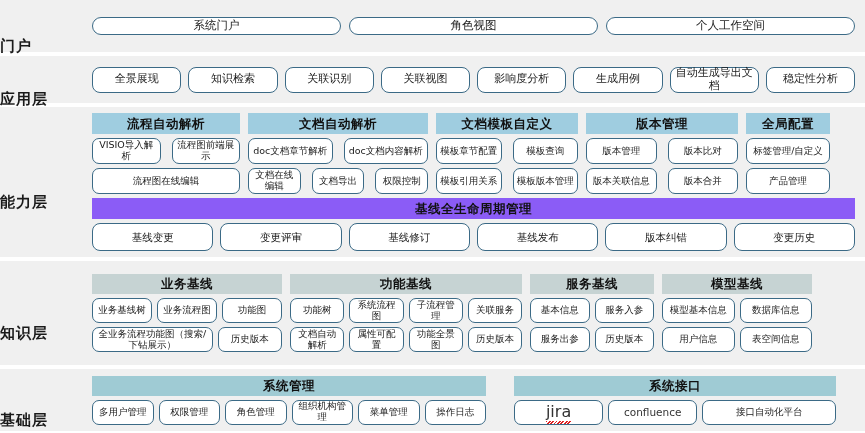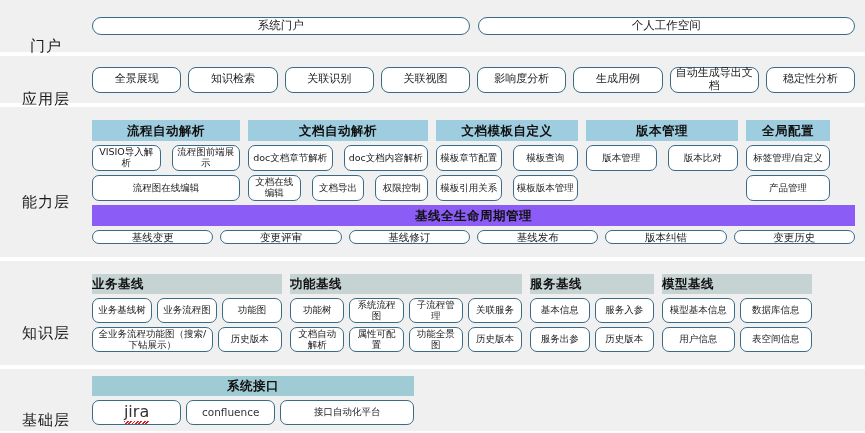--- a/index.html
+++ b/index.html
@@ -29,23 +29,23 @@
     align-items: center;
     box-sizing: border-box;
     margin-bottom: 4px;
     padding: 0;
   }
   .layer:last-child { margin-bottom: 0; }
 
   .layer-label {
     width: 92px;
     min-width: 92px;
-    text-align: center;
+    text-align: left;
     font-size: 15px;
-    font-weight: normal;
+    font-weight: bold;
     color: #1a1a1a;
     letter-spacing: 1px;
     user-select: none;
     margin-top: 40px;
   }
   .layer-body {
     flex: 1;
     display: flex;
     box-sizing: border-box;
     padding-right: 10px;
@@ -137,21 +137,21 @@
     font-size: 12.5px;
     font-weight: bold;
     text-align: center;
     height: 21px;
     line-height: 21px;
     letter-spacing: 0.5px;
   }
   .lifecycle-row {
     display: flex;
     gap: 7px;
-    height: 14px;
+    height: 28px;
     margin-top: 4px;
   }
   .lifecycle-row .box { flex: 1; font-size: 10.5px; border-radius: 8px; }
 
   
   .layer-know { height: 104px; }
   .layer-know .layer-body {
     align-items: center;
   }
   .know-columns {
@@ -163,21 +163,21 @@
   .know-col {
     display: flex;
     flex-direction: column;
     gap: 4px;
   }
   .know-col-head {
     background: #c6d3d3;
     color: #111;
     font-size: 12.5px;
     font-weight: bold;
-    text-align: left;
+    text-align: center;
     height: 20px;
     line-height: 20px;
     letter-spacing: 0.5px;
   }
   .know-row {
     display: flex;
     gap: 5px;
     height: 25px;
   }
   .know-row .box { flex: 1; font-size: 9.5px; }
@@ -239,20 +239,21 @@
 </style>
 </head>
 <body>
 
 <div id="diagram">
 
   <div class="layer layer-portal">
     <div class="layer-label">门户</div>
     <div class="layer-body">
       <div class="box portal-box">系统门户</div>
+      <div class="box portal-box">角色视图</div>
       <div class="box portal-box">个人工作空间</div>
     </div>
   </div>
 
   <div class="layer layer-app">
     <div class="layer-label">应用层</div>
     <div class="layer-body">
       <div class="box app-box">全景展现</div>
       <div class="box app-box">知识检索</div>
       <div class="box app-box">关联识别</div>
@@ -305,20 +306,24 @@
             <div class="box">模板版本管理</div>
           </div>
         </div>
 
         <div class="cap-col cap-c4">
           <div class="cap-col-head">版本管理</div>
           <div class="cap-row">
             <div class="box">版本管理</div>
             <div class="box">版本比对</div>
           </div>
+          <div class="cap-row">
+            <div class="box">版本关联信息</div>
+            <div class="box">版本合并</div>
+          </div>
         </div>
 
         <div class="cap-col cap-c5">
           <div class="cap-col-head">全局配置</div>
           <div class="cap-row">
             <div class="box">标签管理/自定义</div>
           </div>
           <div class="cap-row">
             <div class="box">产品管理</div>
           </div>
@@ -400,20 +405,31 @@
         </div>
 
       </div>
     </div>
   </div>
 
   <div class="layer layer-base">
     <div class="layer-label">基础层</div>
     <div class="layer-body">
 
+      <div class="base-col base-c1">
+        <div class="base-col-head">系统管理</div>
+        <div class="base-row">
+          <div class="box">多用户管理</div>
+          <div class="box">权限管理</div>
+          <div class="box">角色管理</div>
+          <div class="box">组织机构管理</div>
+          <div class="box">菜单管理</div>
+          <div class="box">操作日志</div>
+        </div>
+      </div>
 
       <div class="base-col base-c2">
         <div class="base-col-head">系统接口</div>
         <div class="base-row">
           <div class="box">
             <span class="spellcheck">jira</span>
           </div>
           <div class="box">
             <span class="latin">confluence</span>
           </div>

